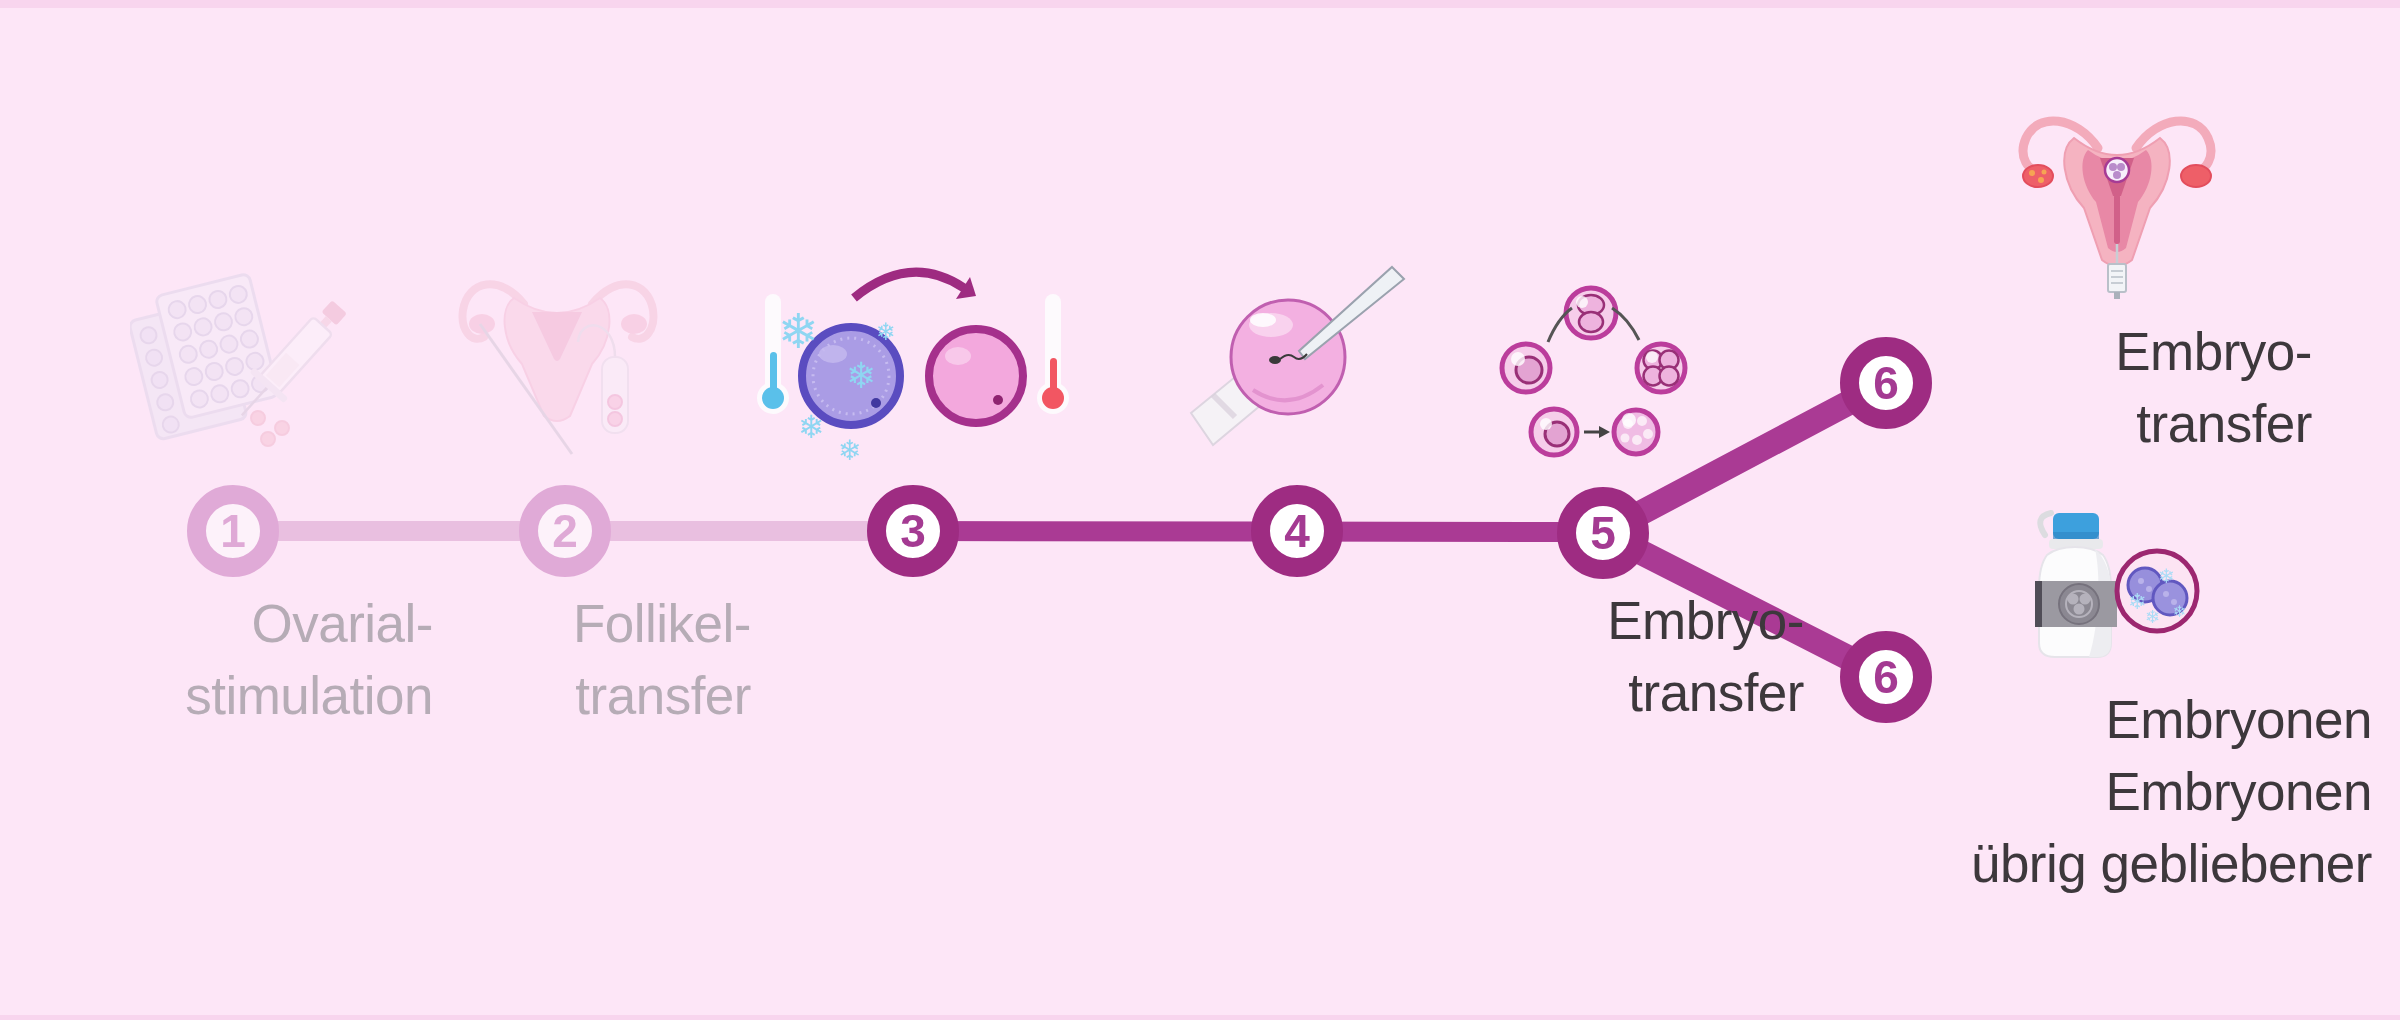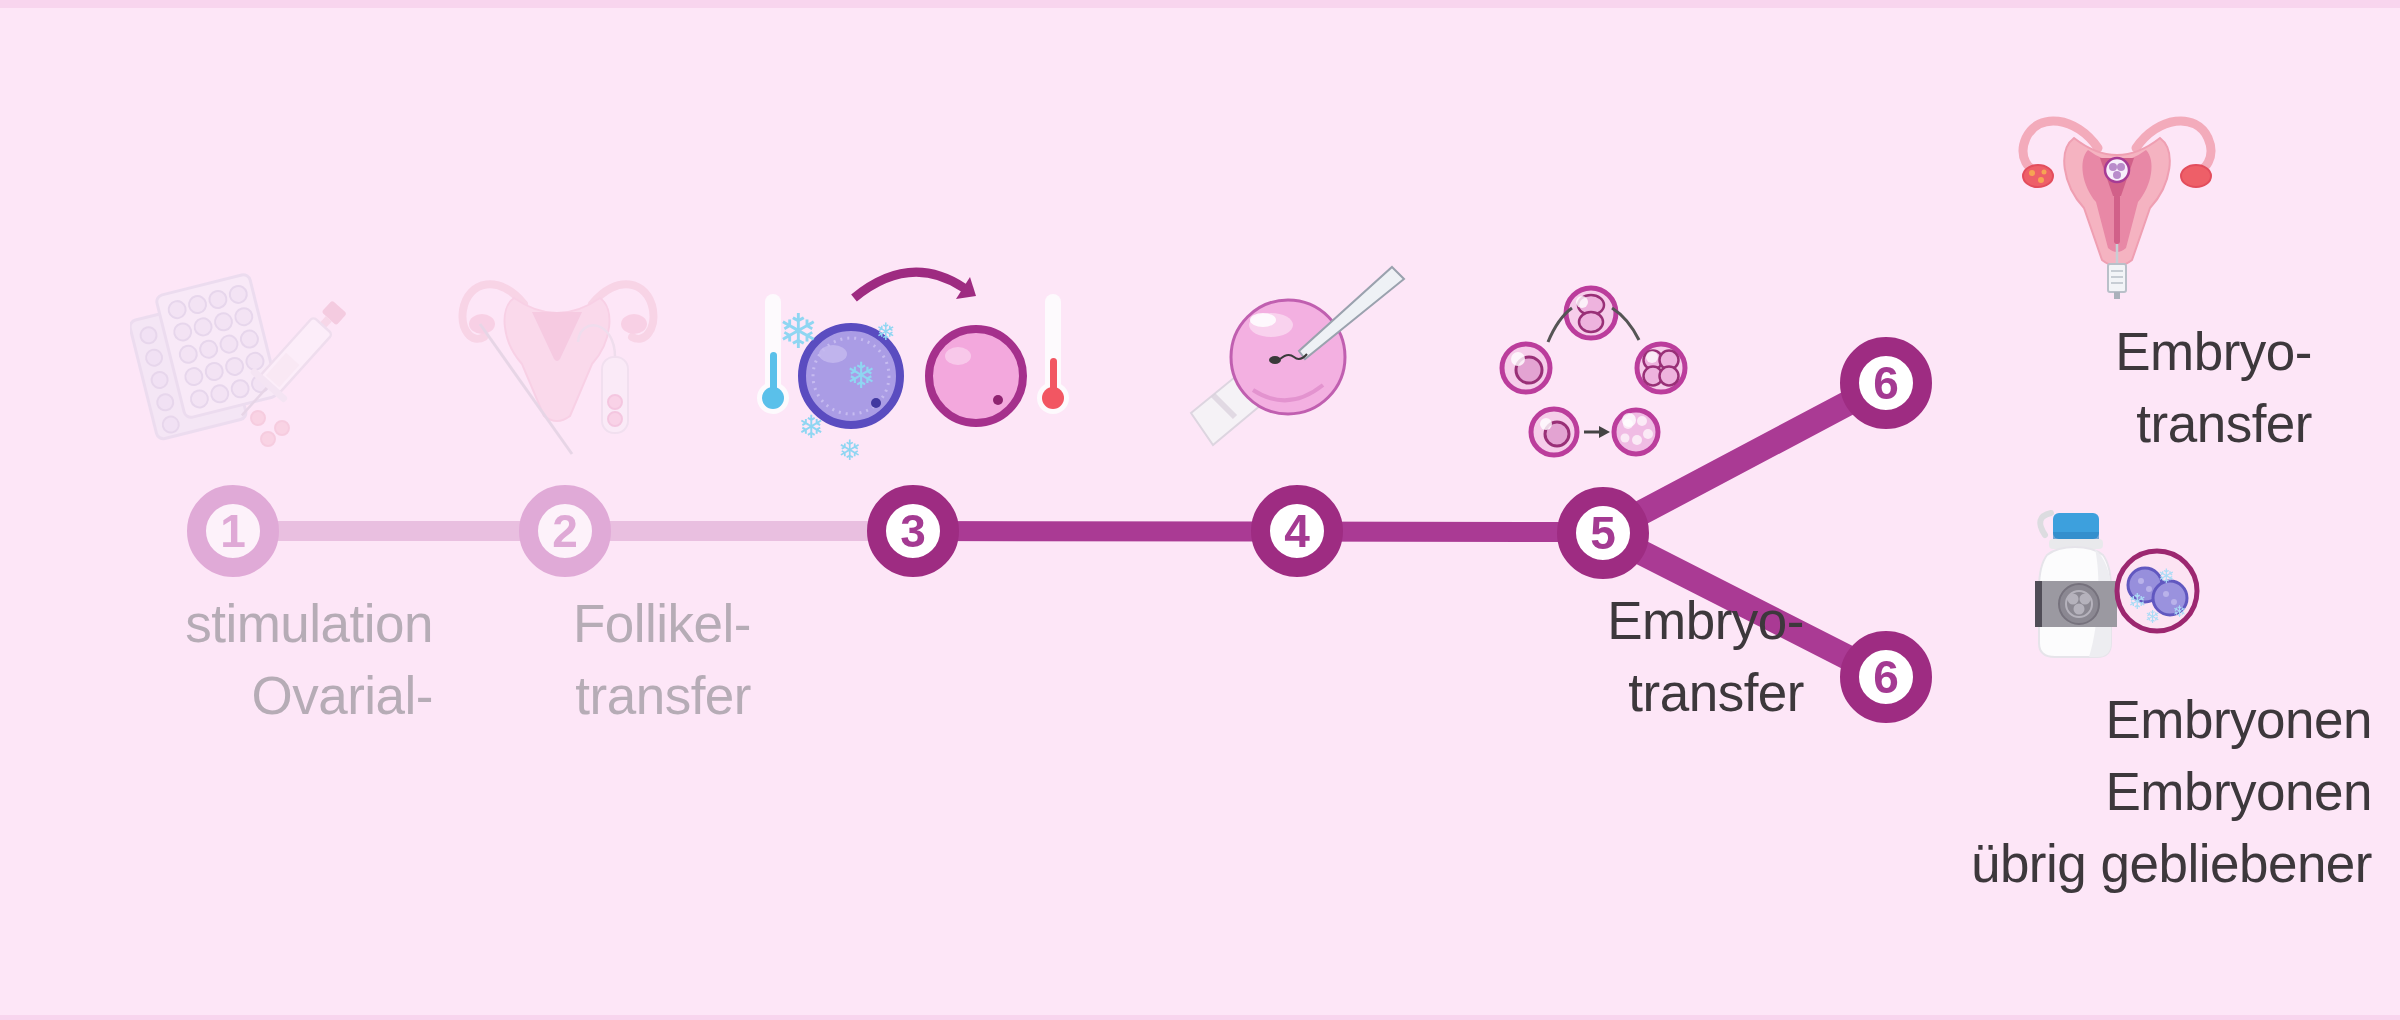--- a/index.html
+++ b/index.html
@@ -279,22 +279,22 @@
     <span>5</span>
   </div>
   <div class="node" style="left:1840px; top:337px;">
     <span>6</span>
   </div>
   <div class="node" style="left:1840px; top:631px;">
     <span>6</span>
   </div>
 
   <div class="step-label faded" style="left:33px; top:588px; width:400px;">
+    <div>Ovarial-</div>
     <div>stimulation</div>
-    <div>Ovarial-</div>
   </div>
   <div class="step-label faded" style="left:351px; top:588px; width:400px;">
     <div>Follikel-</div>
     <div>transfer</div>
   </div>
   <div class="step-label" style="left:1100px; top:585px; width:400px;">
   </div>
   <div class="step-label" style="left:1404px; top:585px; width:400px;">
     <div>Embryo-</div>
     <div>transfer</div>

